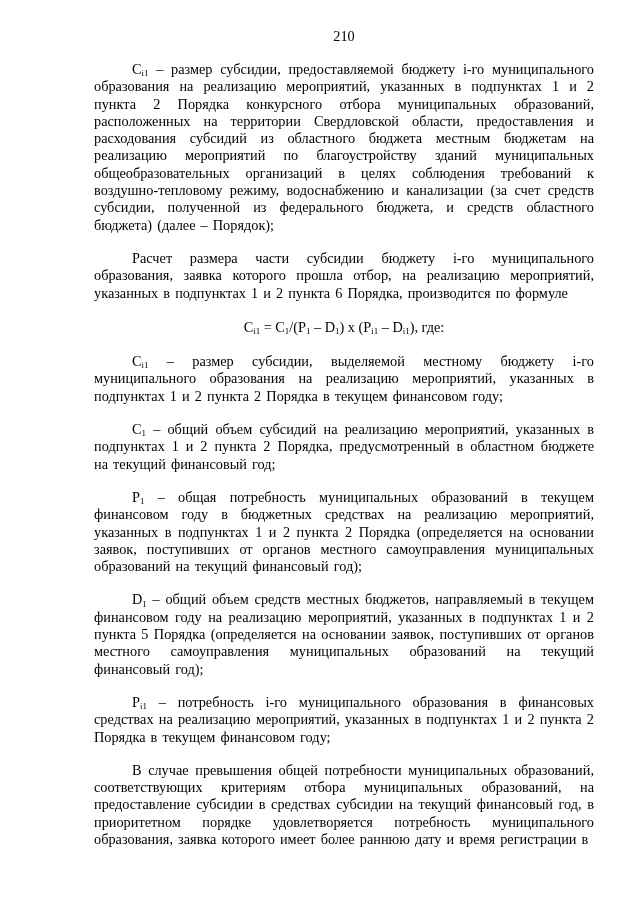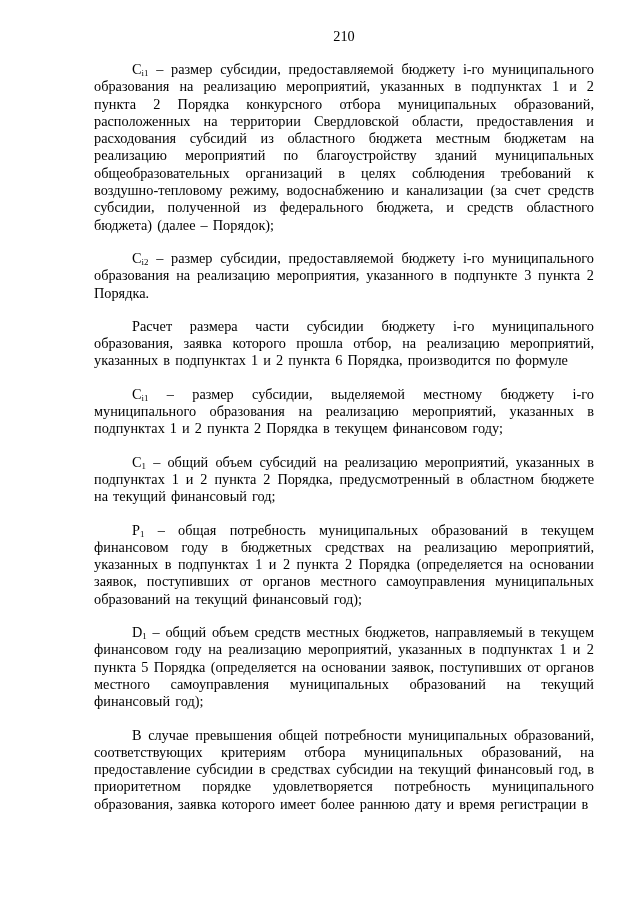--- a/index.html
+++ b/index.html
@@ -46,21 +46,22 @@
     bottom: -0.25em;
   }
 </style>
 </head>
 <body>
 
 <div class="page">
   <div class="page-number">210</div>
   <div class="doc-body">
       <p class="para"><span>С</span><sub>i1</sub><span> – размер субсидии, предоставляемой бюджету i-го муниципального образования на реализацию мероприятий, указанных в подпунктах 1 и 2 пункта 2 Порядка конкурсного отбора муниципальных образований, расположенных на территории Свердловской области, предоставления и расходования субсидий из областного бюджета местным бюджетам на реализацию мероприятий по благоустройству зданий муниципальных общеобразовательных организаций в целях соблюдения требований к воздушно-тепловому режиму, водоснабжению и канализации (за счет средств субсидии, полученной из федерального бюджета, и средств областного бюджета) (далее – Порядок);</span></p>
-      <p class="para"><span>С</span><sub>i2</sub><span> – размер субсидии, предоставляемой бюджету i-го муниципального образования на реализацию мероприятия, указанного в подпункте 3 пункта 2 Порядка.</span></p>
       <p class="para"><span>Расчет размера части субсидии бюджету i-го муниципального образования, заявка которого прошла отбор, на реализацию мероприятий, указанных в подпунктах 1 и 2 пункта 6 Порядка, производится по формуле</span></p>
+      <p class="formula"><span>С</span><sub>i1</sub><span> = С</span><sub>1</sub><span>/(Р</span><sub>1</sub><span> – D</span><sub>1</sub><span>) х (Р</span><sub>i1</sub><span> – D</span><sub>i1</sub><span>), где:</span></p>
       <p class="para"><span>С</span><sub>i1</sub><span> – размер субсидии, выделяемой местному бюджету i-го муниципального образования на реализацию мероприятий, указанных в подпунктах 1 и 2 пункта 2 Порядка в текущем финансовом году;</span></p>
       <p class="para"><span>С</span><sub>1</sub><span> – общий объем субсидий на реализацию мероприятий, указанных в подпунктах 1 и 2 пункта 2 Порядка, предусмотренный в областном бюджете на текущий финансовый год;</span></p>
       <p class="para"><span>Р</span><sub>1</sub><span> – общая потребность муниципальных образований в текущем финансовом году в бюджетных средствах на реализацию мероприятий, указанных в подпунктах 1 и 2 пункта 2 Порядка (определяется на основании заявок, поступивших от органов местного самоуправления муниципальных образований на текущий финансовый год);</span></p>
       <p class="para"><span>D</span><sub>1</sub><span> – общий объем средств местных бюджетов, направляемый в текущем финансовом году на реализацию мероприятий, указанных в подпунктах 1 и 2 пункта 5 Порядка (определяется на основании заявок, поступивших от органов местного самоуправления муниципальных образований на текущий финансовый год);</span></p>
+      <p class="para"><span>Р</span><sub>i1</sub><span> – потребность i-го муниципального образования в финансовых средствах на реализацию мероприятий, указанных в подпунктах 1 и 2 пункта 2 Порядка в текущем финансовом году;</span></p>
       <p class="para"><span>В случае превышения общей потребности муниципальных образований, соответствующих критериям отбора муниципальных образований, на предоставление субсидии в средствах субсидии на текущий финансовый год, в приоритетном порядке удовлетворяется потребность муниципального образования, заявка которого имеет более раннюю дату и время регистрации в</span></p>
     </div>
 </div>
 
 </body></html>

